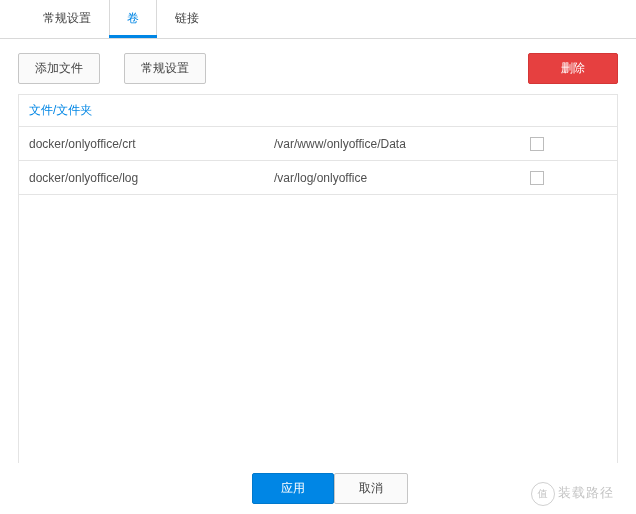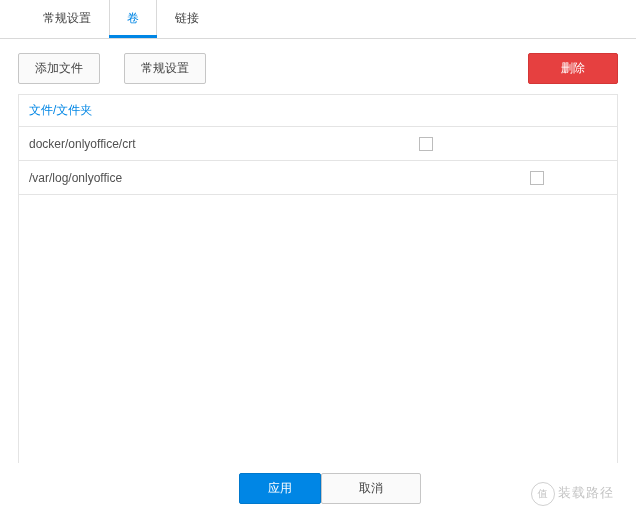--- a/index.html
+++ b/index.html
@@ -133,21 +133,21 @@
       padding: 6px 28px;
       font-size: 12px;
       cursor: pointer;
       border-radius: 2px;
       font-family: inherit;
     }
     .btn-default {
       background: #fafafa;
       border: 1px solid #c6c6c6;
       color: #444;
-      padding: 6px 37px;
+      padding: 6px 24px;
       font-size: 12px;
       cursor: pointer;
       border-radius: 2px;
       font-family: inherit;
     }
     .watermark {
       position: fixed;
       right: 22px;
       bottom: 8px;
       font-size: 13px;
@@ -187,26 +187,28 @@
 
   <div class="table">
     <div class="thead">
       <div class="th col-file">文件/文件夹</div>
       <div class="th col-actions"></div>
     </div>
   </div>
   <div class="table-body-area">
     <div class="trow">
       <div class="td col-file">docker/onlyoffice/crt</div>
+      <div class="td col-mount">/var/www/onlyoffice/Data</div>
       <div class="td col-readonly">
         <span class="checkbox"></span>
       </div>
       <div class="td col-actions"></div>
     </div>
     <div class="trow">
+      <div class="td col-file">docker/onlyoffice/log</div>
       <div class="td col-mount">/var/log/onlyoffice</div>
       <div class="td col-readonly">
         <span class="checkbox"></span>
       </div>
       <div class="td col-actions"></div>
     </div>
   </div>
 </div>
 
 <div class="footer">

